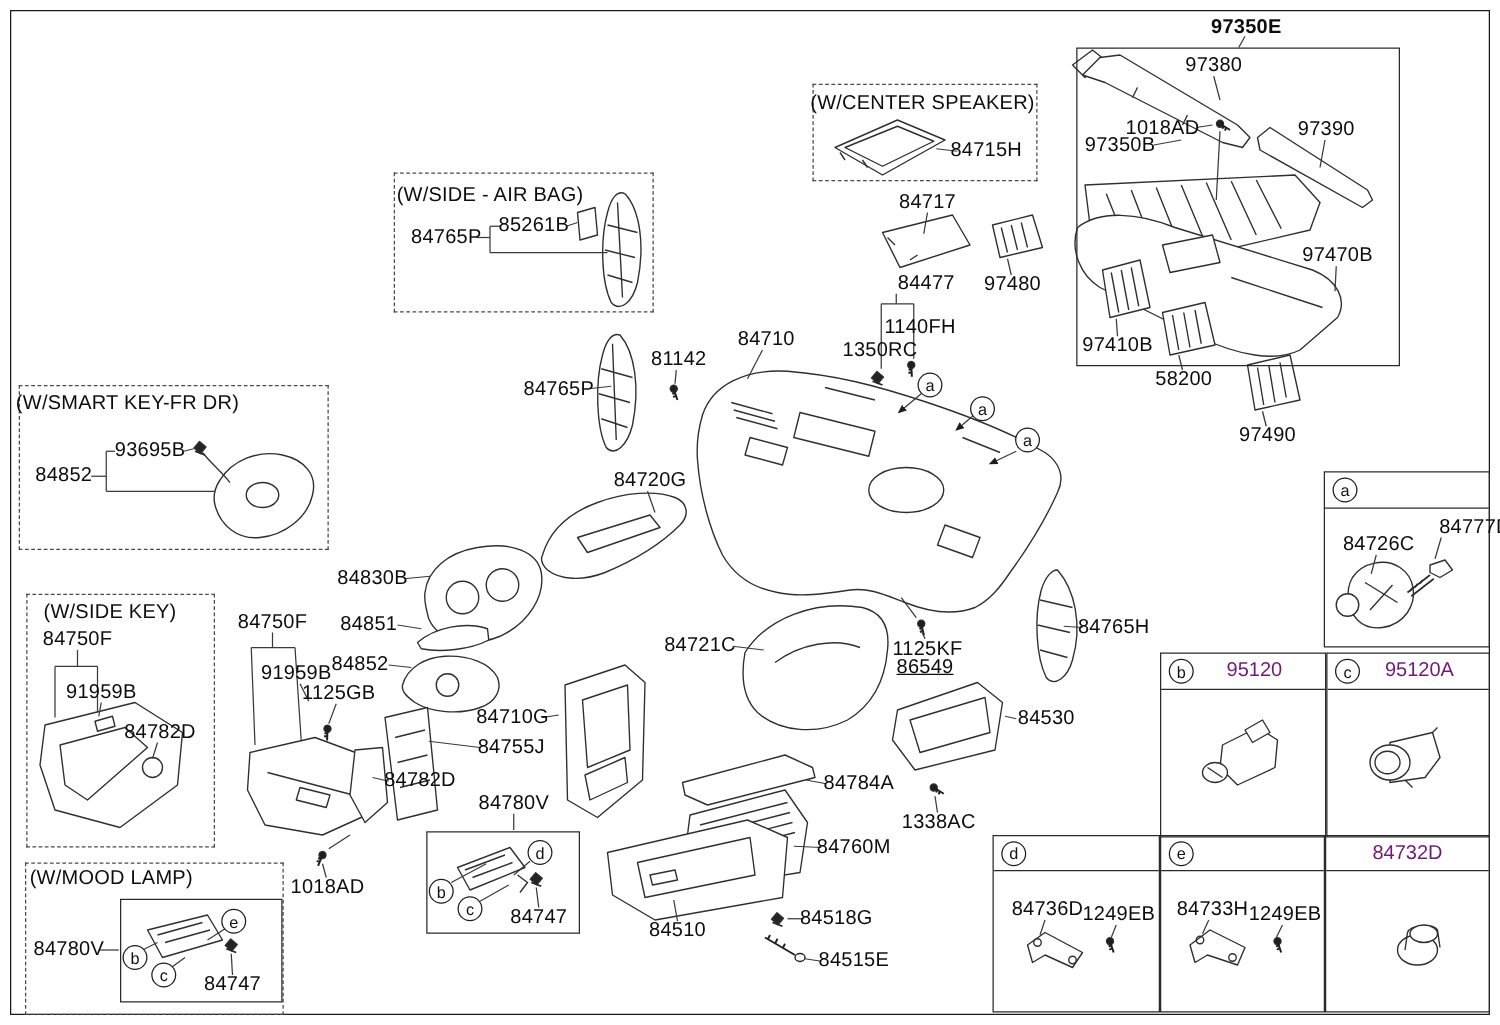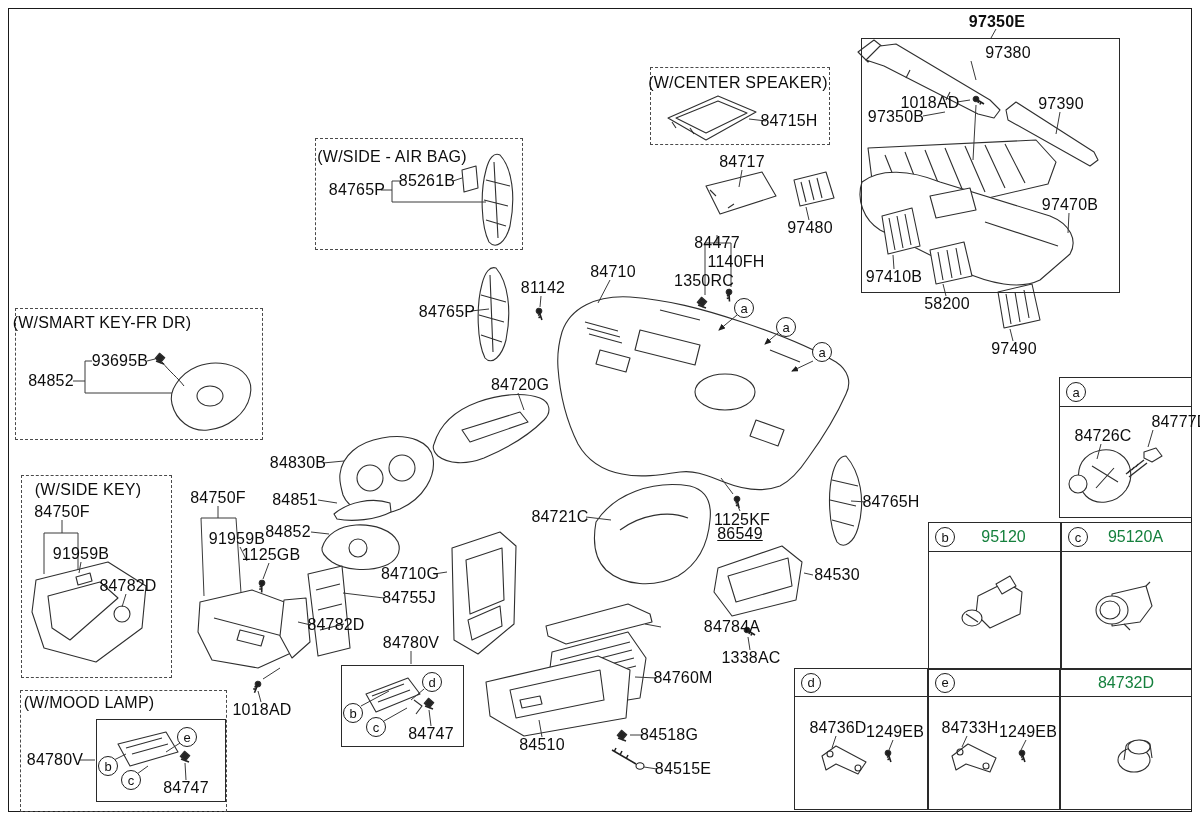--- a/index.html
+++ b/index.html
@@ -13,21 +13,21 @@
   .callout{position:absolute;width:20px;height:20px;border:1.4px solid #1d1d1d;border-radius:50%;
            display:flex;align-items:center;justify-content:center;font-size:13px;color:#111;
            background:#fff;transform:translate(-50%,-50%);box-sizing:border-box;}
   .box-dashed{position:absolute;border:1.4px dashed #4a4a4a;box-sizing:border-box;}
   .box-solid{position:absolute;border:1.4px solid #2a2a2a;box-sizing:border-box;}
   .cell{position:absolute;border:1.4px solid #2a2a2a;box-sizing:border-box;}
   .cell-hdr{position:absolute;left:0;right:0;top:0;border-bottom:1.4px solid #2a2a2a;
             box-sizing:border-box;}
   .cell-hdr .callout{left:16px;top:50%;}
   .cell-hdr .cell-label{position:absolute;left:0;right:0;top:50%;transform:translateY(-50%);
-            text-align:center;font-size:16px;color:#15803d;}
+            text-align:center;font-size:16px;color:#701a75;}
 </style>
 </head>
 <body>
 
 <div id="stage">
   <div id="page-border"></div>
 
   <svg id="art" width="1200" height="820" viewBox="0 0 1200 820">
     <defs>
       <marker id="arrow" markerWidth="8" markerHeight="8" refX="6" refY="3" orient="auto">
@@ -369,33 +369,33 @@
         <div class="cell-hdr" style="height: 28px;">
           <div class="callout" style="transform: translate(-50%, -50%);">e</div>
         </div>
       </div>
       <div class="cell" style="left: 1060px; top: 668px; width: 132px; height: 142px;">
         <div class="cell-hdr" style="height: 28px;">
           <div class="cell-label">84732D</div>
         </div>
       </div>
       <div class="lbl" style="left: 997px; top: 22px; font-weight: bold;">97350E</div>
-      <div class="lbl" style="left: 1008px; top: 53px;">97380</div>
+      <div class="lbl" style="left: 971px; top: 53px;">97380</div>
       <div class="lbl" style="left: 930px; top: 103px;">1018AD</div>
       <div class="lbl" style="left: 896px; top: 117px;">97350B</div>
       <div class="lbl" style="left: 1061px; top: 104px;">97390</div>
       <div class="lbl" style="left: 1070px; top: 205px; text-align: right;">97470B</div>
       <div class="lbl" style="left: 894px; top: 277px;">97410B</div>
       <div class="lbl" style="left: 947px; top: 304px;">58200</div>
       <div class="lbl" style="left: 810px; top: 228px;">97480</div>
       <div class="lbl" style="left: 1014px; top: 349px;">97490</div>
       <div class="lbl" style="left: 738px; top: 83px;">(W/CENTER SPEAKER)</div>
       <div class="lbl" style="left: 789px; top: 121px;">84715H</div>
       <div class="lbl" style="left: 742px; top: 162px;">84717</div>
-      <div class="lbl" style="left: 717px; top: 227px; margin-top: 16px;">84477</div>
+      <div class="lbl" style="left: 741px; top: 227px;">84477</div>
       <div class="lbl" style="left: 736px; top: 262px;">1140FH</div>
       <div class="lbl" style="left: 704px; top: 281px;">1350RC</div>
       <div class="lbl" style="left: 613px; top: 272px;">84710</div>
       <div class="lbl" style="left: 543px; top: 288px;">81142</div>
       <div class="lbl" style="left: 447px; top: 312px;">84765P</div>
       <div class="lbl" style="left: 392px; top: 157px;">(W/SIDE - AIR BAG)</div>
       <div class="lbl" style="left: 357px; top: 190px;">84765P</div>
       <div class="lbl" style="left: 427px; top: 181px;">85261B</div>
       <div class="lbl" style="left: 102px; top: 323px;">(W/SMART KEY-FR DR)</div>
       <div class="lbl" style="left: 120px; top: 361px;">93695B</div>
@@ -418,21 +418,21 @@
       <div class="lbl" style="left: 431px; top: 734px;">84747</div>
       <div class="lbl" style="left: 262px; top: 710px;">1018AD</div>
       <div class="lbl" style="left: 89px; top: 703px;">(W/MOOD LAMP)</div>
       <div class="lbl" style="left: 55px; top: 760px;">84780V</div>
       <div class="lbl" style="left: 186px; top: 788px;">84747</div>
       <div class="lbl" style="left: 560px; top: 517px;">84721C</div>
       <div class="lbl" style="left: 742px; top: 520px;">1125KF</div>
       <div class="lbl" style="left: 740px; top: 534px; text-decoration: underline;">86549</div>
       <div class="lbl" style="left: 891px; top: 502px;">84765H</div>
       <div class="lbl" style="left: 837px; top: 575px;">84530</div>
-      <div class="lbl" style="left: 687px; top: 627px; margin-left: 45px;">84784A</div>
+      <div class="lbl" style="left: 687px; top: 627px;">84784A</div>
       <div class="lbl" style="left: 751px; top: 658px;">1338AC</div>
       <div class="lbl" style="left: 683px; top: 678px;">84760M</div>
       <div class="lbl" style="left: 669px; top: 735px;">84518G</div>
       <div class="lbl" style="left: 542px; top: 745px;">84510</div>
       <div class="lbl" style="left: 683px; top: 769px; text-align: center;">84515E</div>
       <div class="lbl" style="left: 1103px; top: 436px;">84726C</div>
       <div class="lbl" style="left: 1156px; top: 422px; margin-left: 24px;">84777D</div>
       <div class="lbl" style="left: 838px; top: 728px;">84736D</div>
       <div class="lbl" style="left: 895px; top: 732px;">1249EB</div>
       <div class="lbl" style="left: 970px; top: 728px;">84733H</div>

